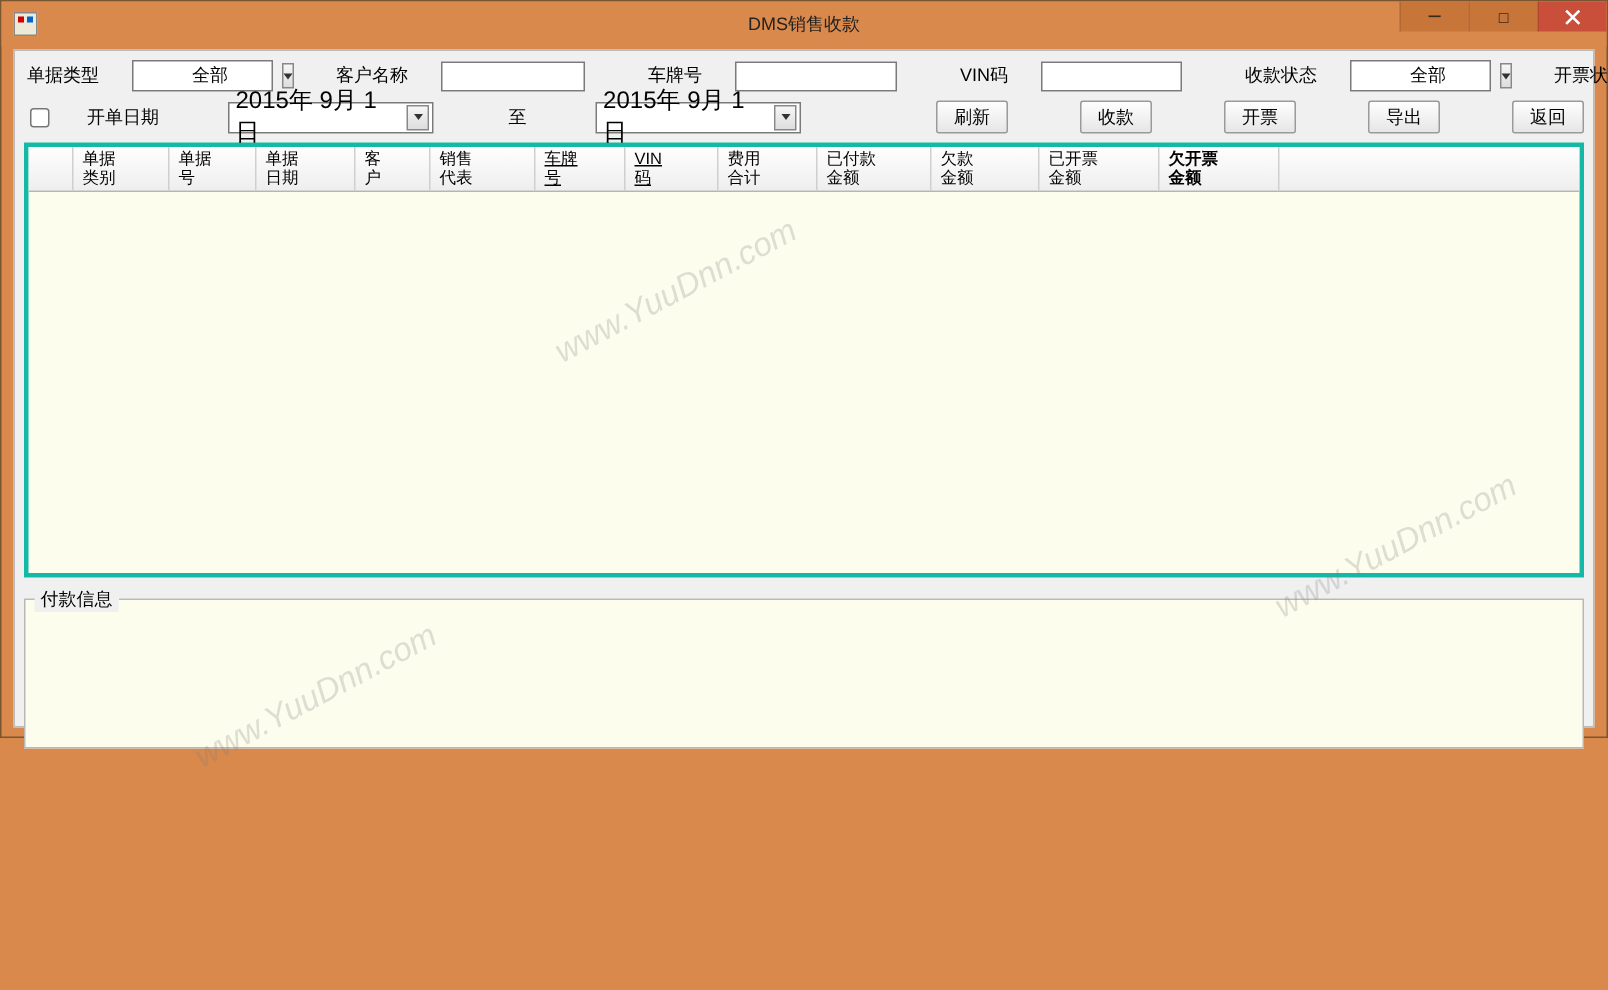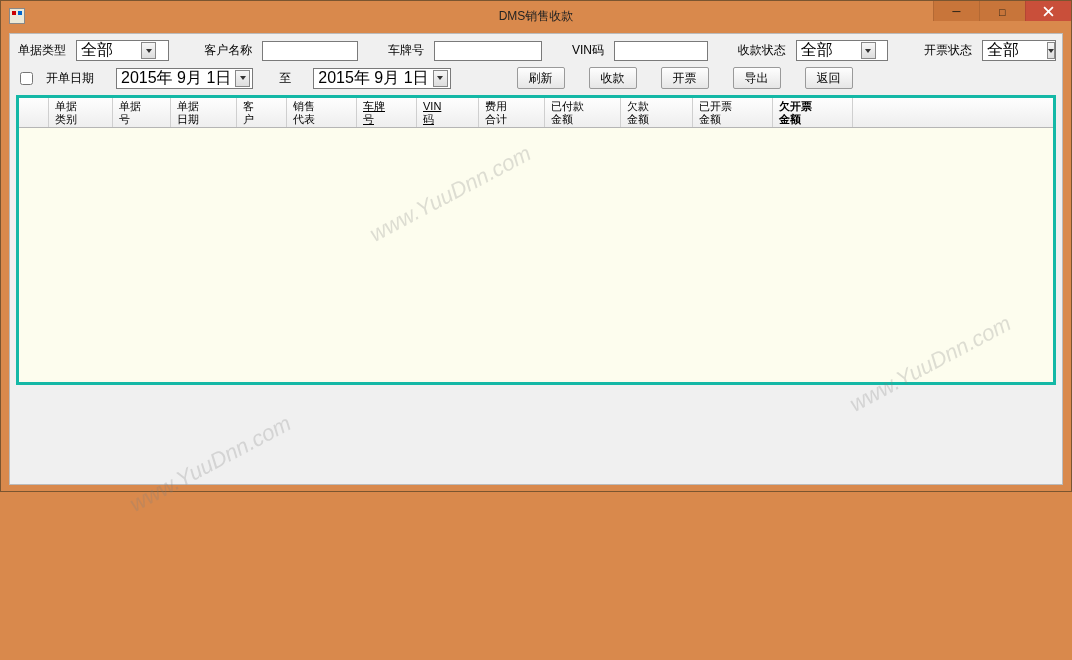--- a/index.html
+++ b/index.html
@@ -71,21 +71,21 @@
     left: 8px; right: 8px; top: 32px; bottom: 6px;
     background: #f0f0f0;
     border: 1px solid #bbb;
   }
   .filterbar {
     padding: 6px 6px 0 6px;
   }
   .row {
     display:flex;
     align-items:center;
-    gap: 8px;
+    gap: 20px;
     margin-bottom: 6px;
     flex-wrap: nowrap;
   }
   .lbl {
     font-size: 12px;
     white-space: nowrap;
     padding: 0 2px;
   }
   select.combo, input.txt {
     font-size: 12px;
@@ -174,21 +174,21 @@
     font-size: 22px;
     font-style: italic;
     font-family: Arial, sans-serif;
     pointer-events: none;
     transform: rotate(-28deg);
     white-space: nowrap;
   }
   .select-outer {
     display:inline-flex; align-items:center; border:1px solid #7a7a7a; background:#fff; height:21px;
   }
-  .select-outer .sel-text { padding:0 4px; min-width: 60px; font-size:16px; }
+  .select-outer .sel-text { padding:0 4px; min-width: 60px; font-size:12px;margin-left:35px; }
 </style>
 </head>
 <body>
 
 <div class="window">
   <div class="titlebar">
     <div class="sysicon"></div>
     <div class="title">DMS销售收款</div>
     <div class="winbtns">
       <div class="winbtn">─</div>
@@ -290,20 +290,25 @@
 金额</div>
         <div class="gh" style="width:72px;">欠款
 金额</div>
         <div class="gh" style="width:80px;">已开票
 金额</div>
         <div class="gh" style="width:80px;font-weight:bold;">欠开票
 金额</div>
       </div>
     </div>
 
+    <div class="panel">
+      <fieldset>
+        <legend>付款信息</legend>
+      </fieldset>
+    </div>
 
 
   </div>
 
   <div class="watermark" style="left:120px; top:450px;">www.YuuDnn.com</div>
   <div class="watermark" style="left:360px; top:180px;">www.YuuDnn.com</div>
   <div class="watermark" style="left:840px; top:350px;">www.YuuDnn.com</div>
 
 </div>
 

